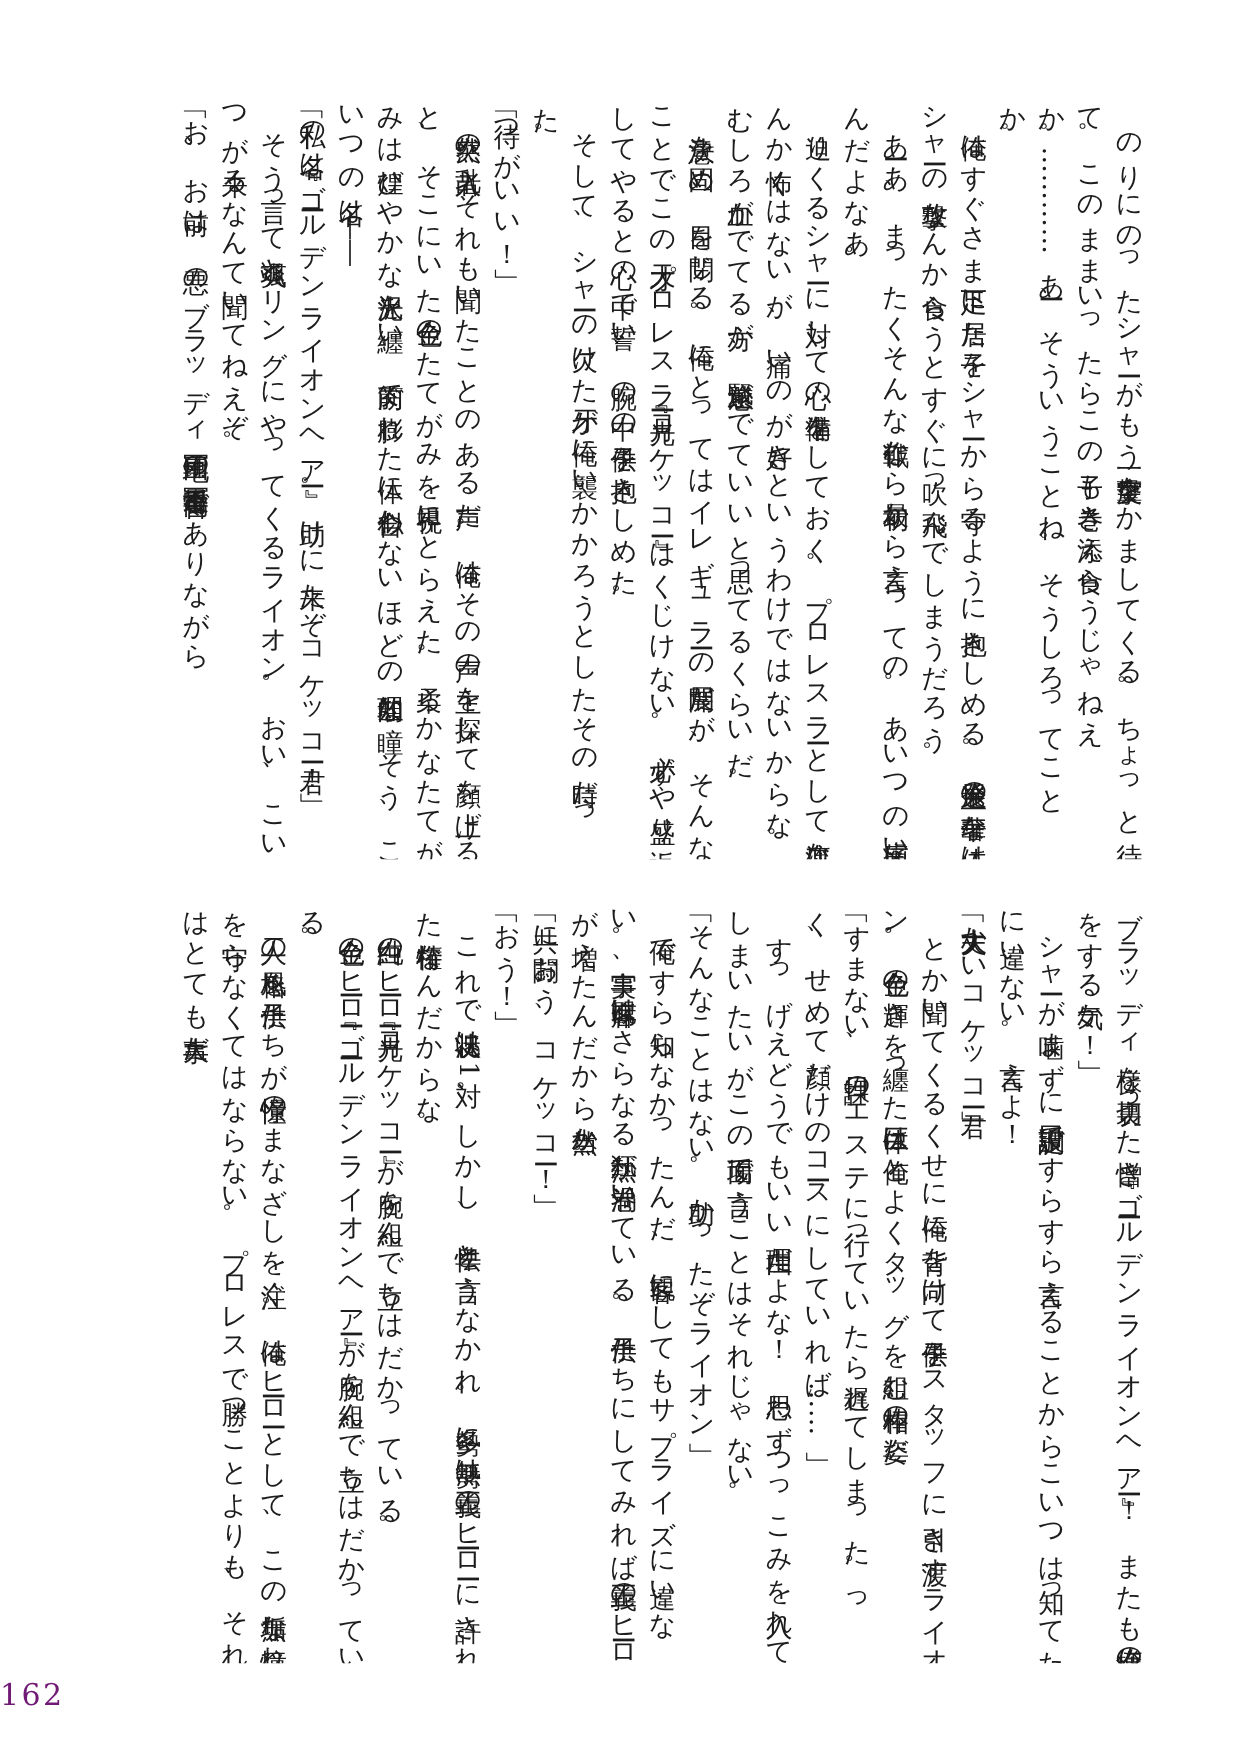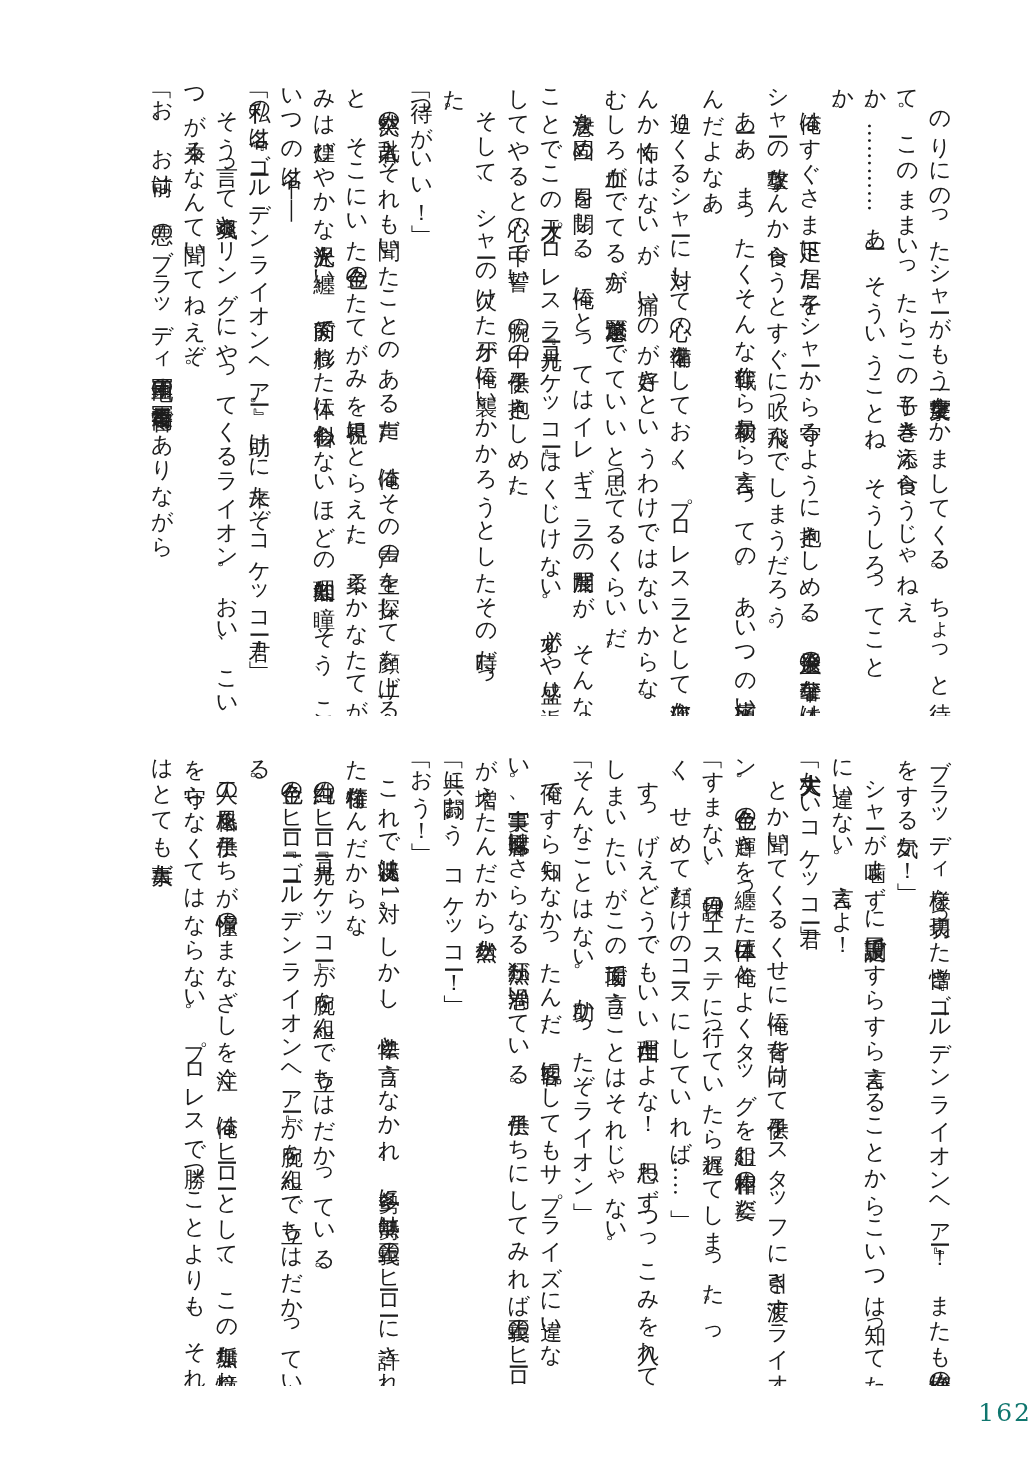--- a/index.html
+++ b/index.html
@@ -33,24 +33,24 @@
   .band-bottom { margin-top: 28px; }
   .band p { margin: 0; padding: 0; }
   .para { text-indent: 1em; }   
   .dlg  { text-indent: 0.5em; } 
   .cont { text-indent: 0; }     
   .page-number {
     position: absolute;
     left: 0;
     right: 0;
     bottom: 30px;
-    text-align: right;
+    text-align: left;
     font-size: 25px;
     letter-spacing: 2px;
-    color: #0f766e;
+    color: #701a75;
   }
 </style>
 </head>
 <body>
 
 <div class="page">
 
   <div class="band band-top">
     <p class="para">のりにのったシャーがもう一度突撃をかましてくる。ちょっと待て。このままいったらこの子も巻き添え食らうじゃねえか。…………あー、そういうことね。そうしろってことか。</p>
     <p class="para">俺はすぐさま足下に居た子をシャーから守るように抱きしめる。発展途上の華奢な体はシャーの攻撃なんか食らうとすぐに吹っ飛んでしまうだろう。</p>

